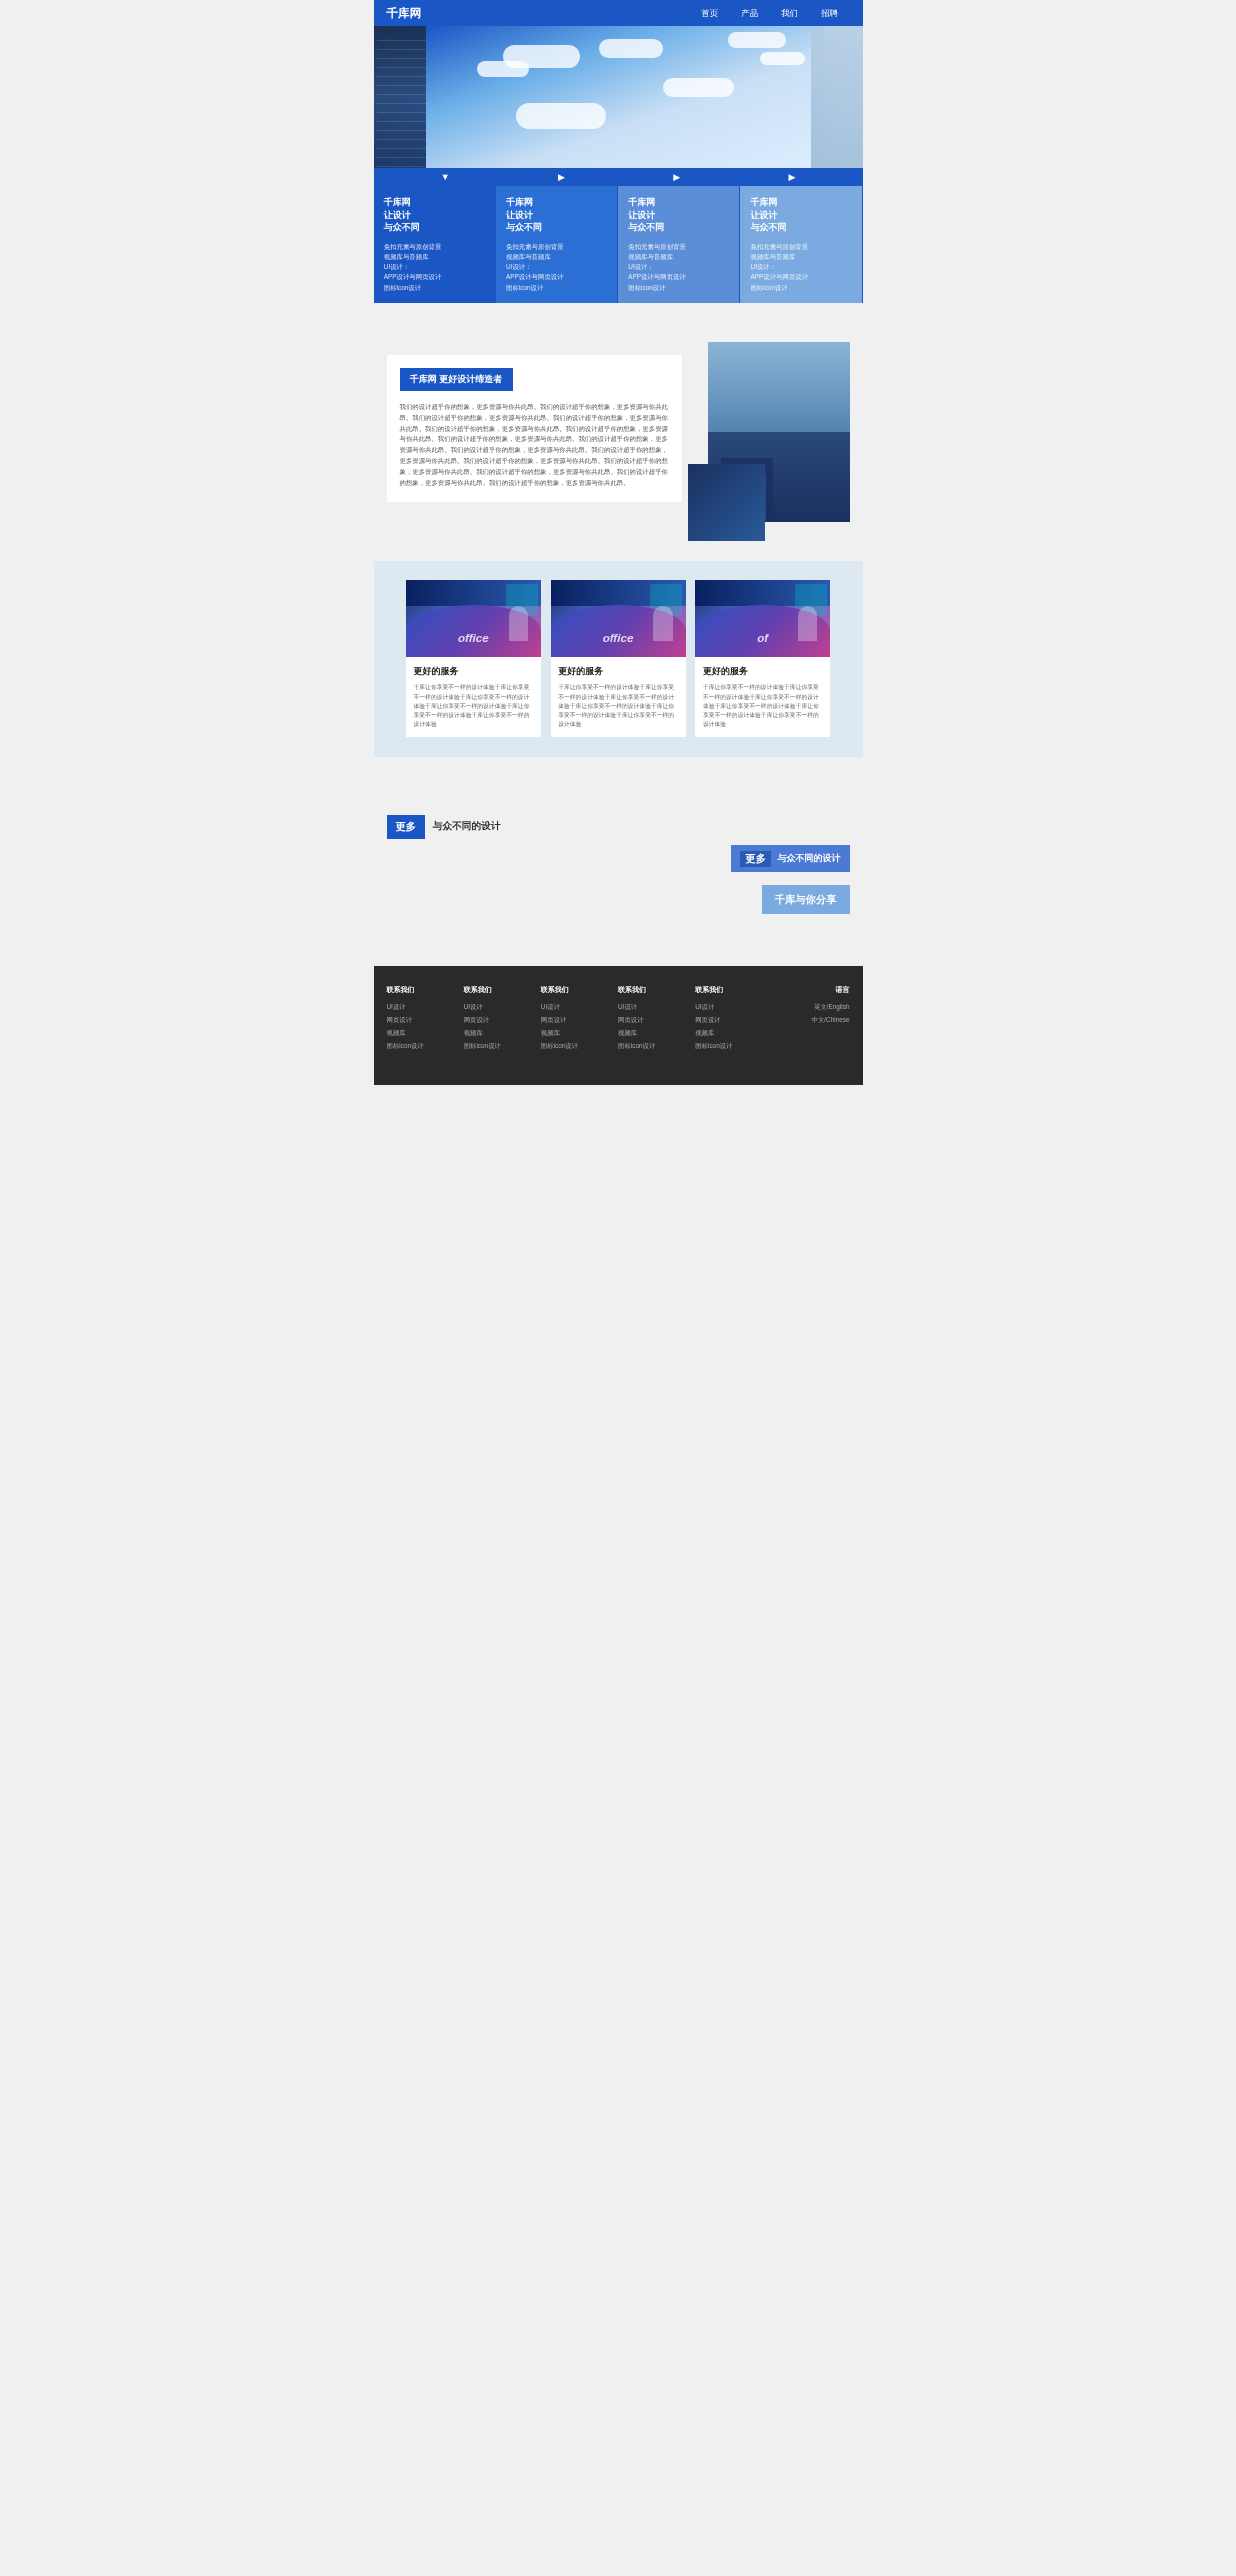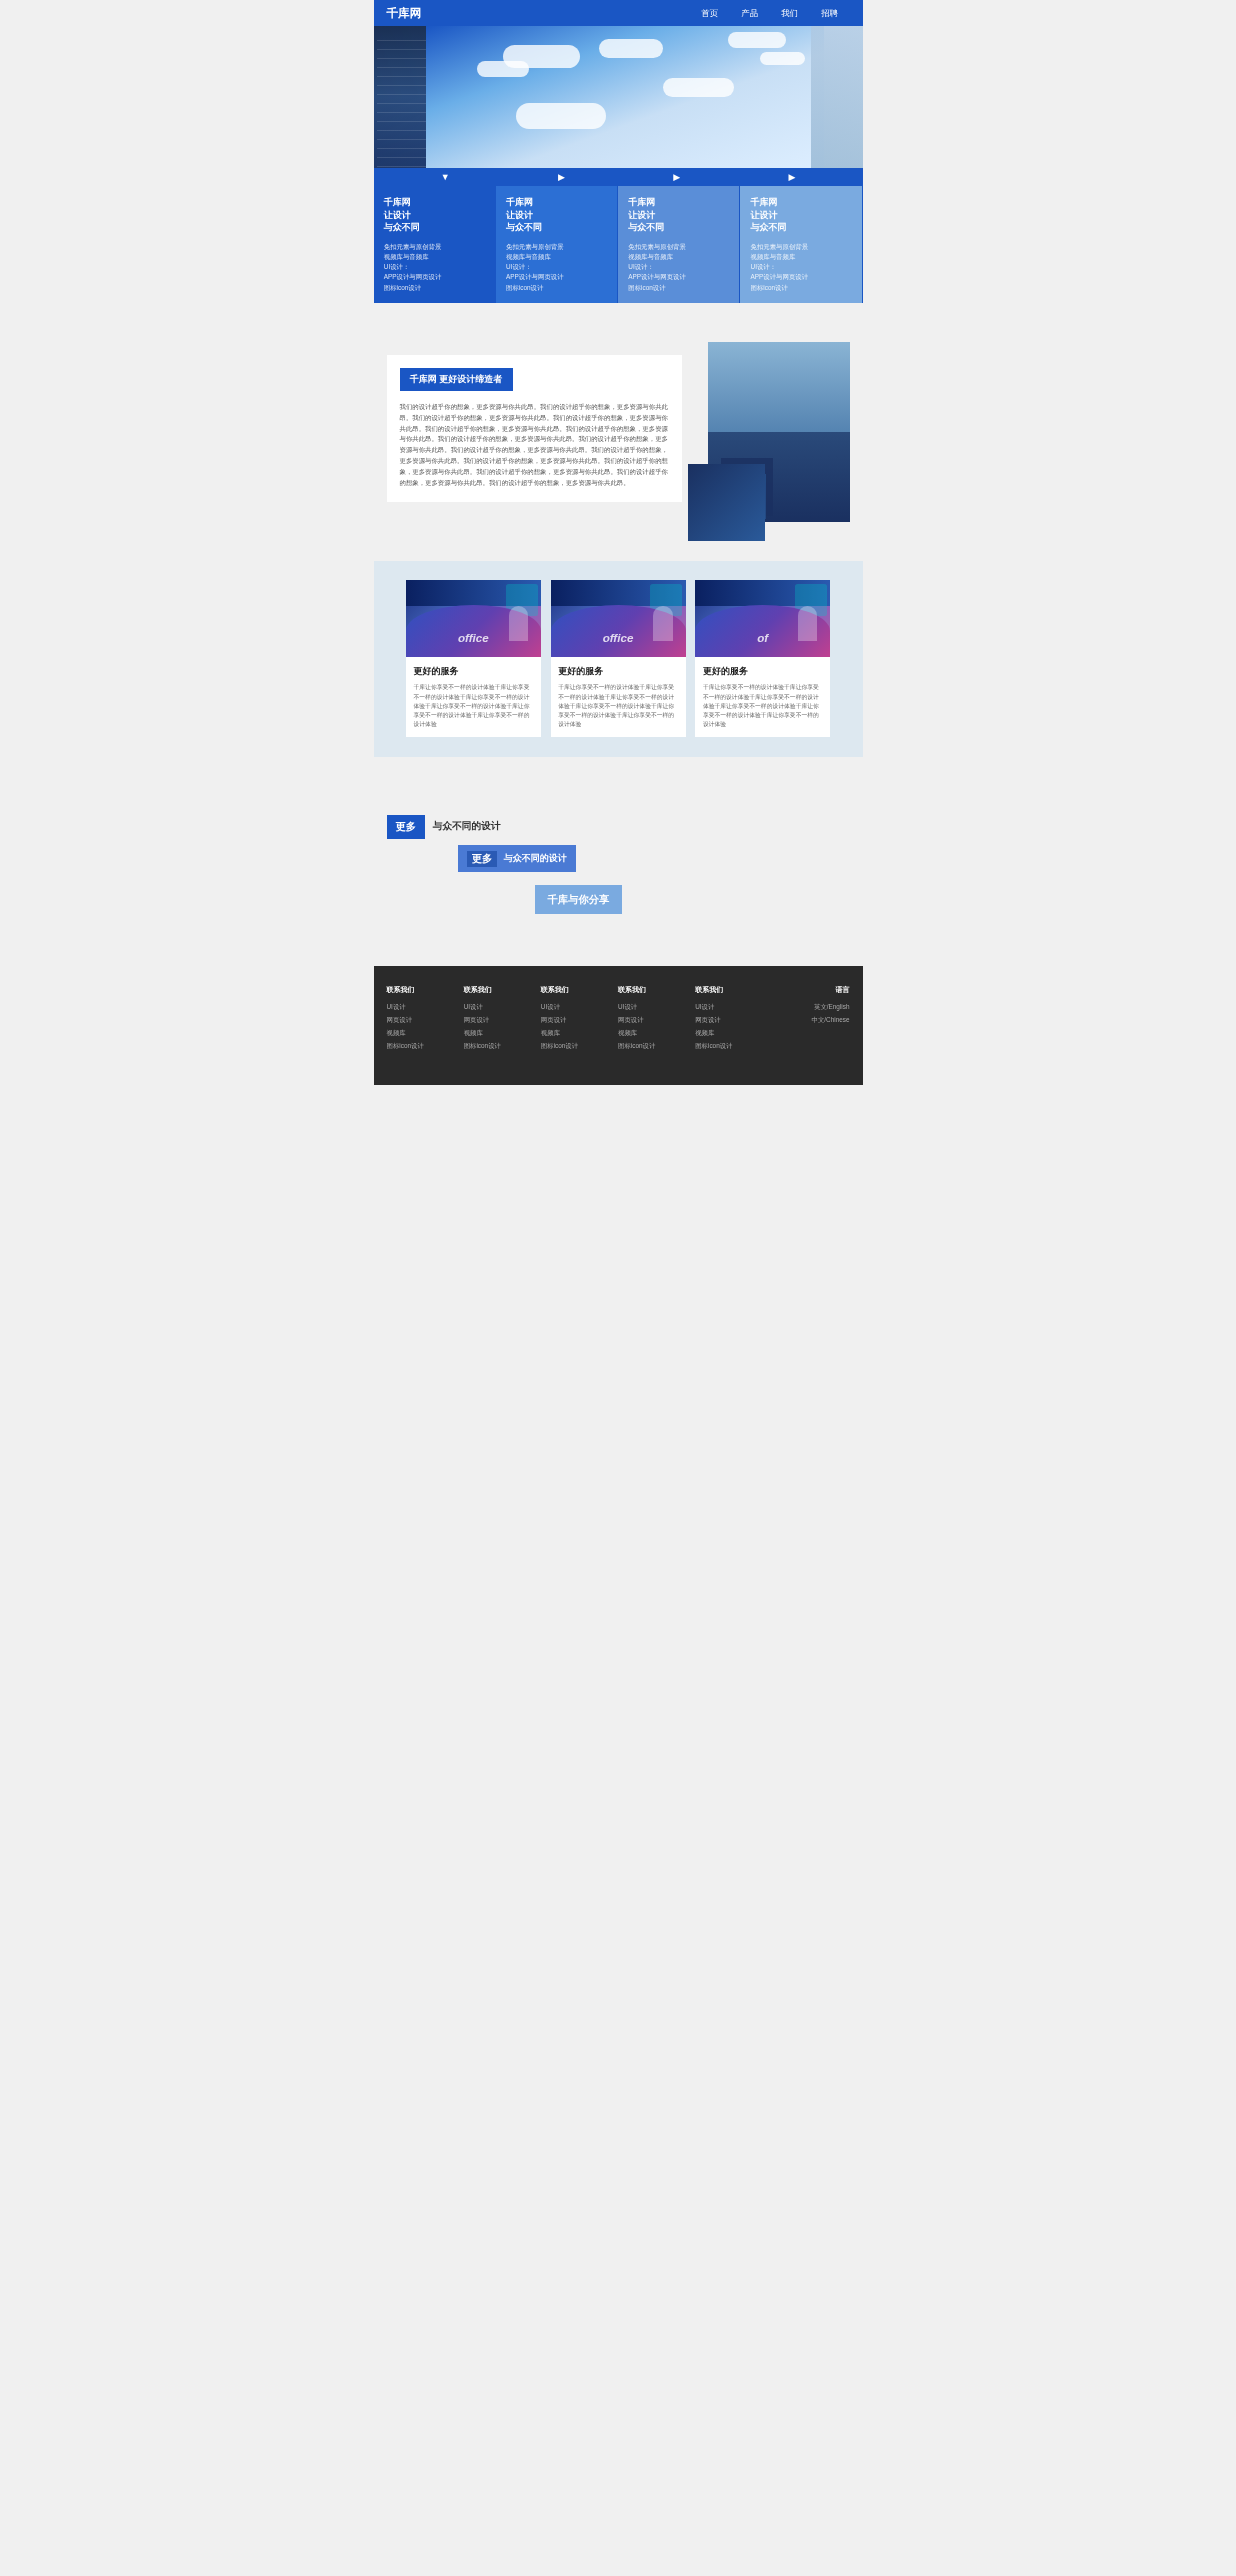--- a/index.html
+++ b/index.html
@@ -226,20 +226,21 @@
     .service-card-desc {
       font-size: 5.8px;
       color: #666;
       line-height: 1.6;
     }
 
     
     .more-section {
       background: #f0f0f0;
       padding: 32px 13px;
+      text-align: right;
     }
     .more-row {
       display: flex;
       align-items: center;
       margin-bottom: 6.4px;
     }
     .more-label-blue {
       background: #1a56c4;
       color: #fff;
       padding: 5.2px 9px;

